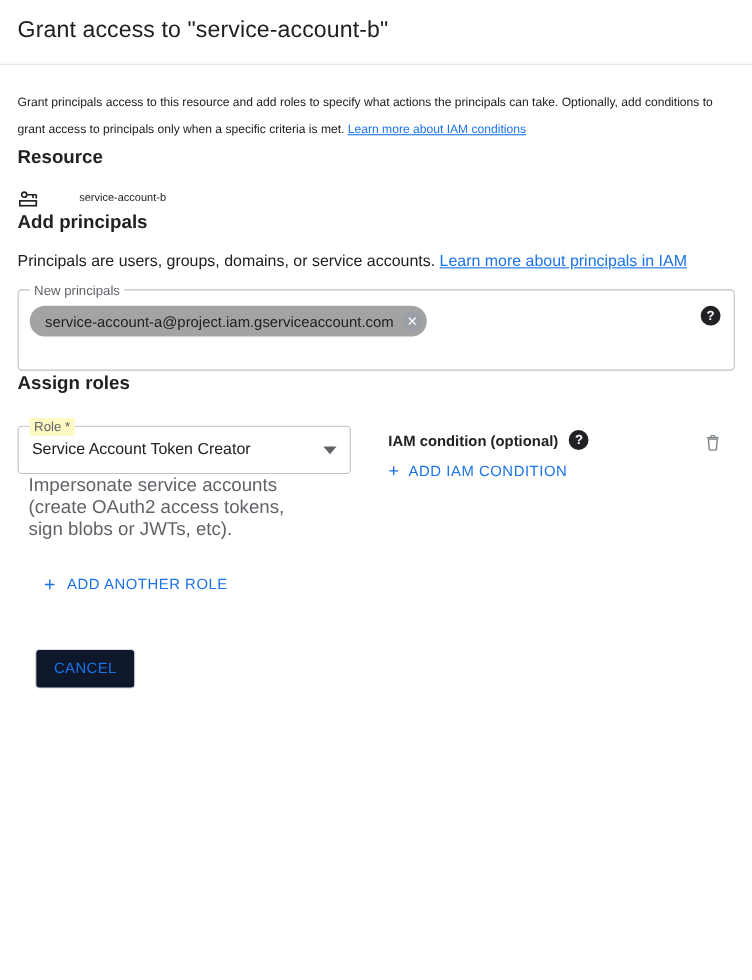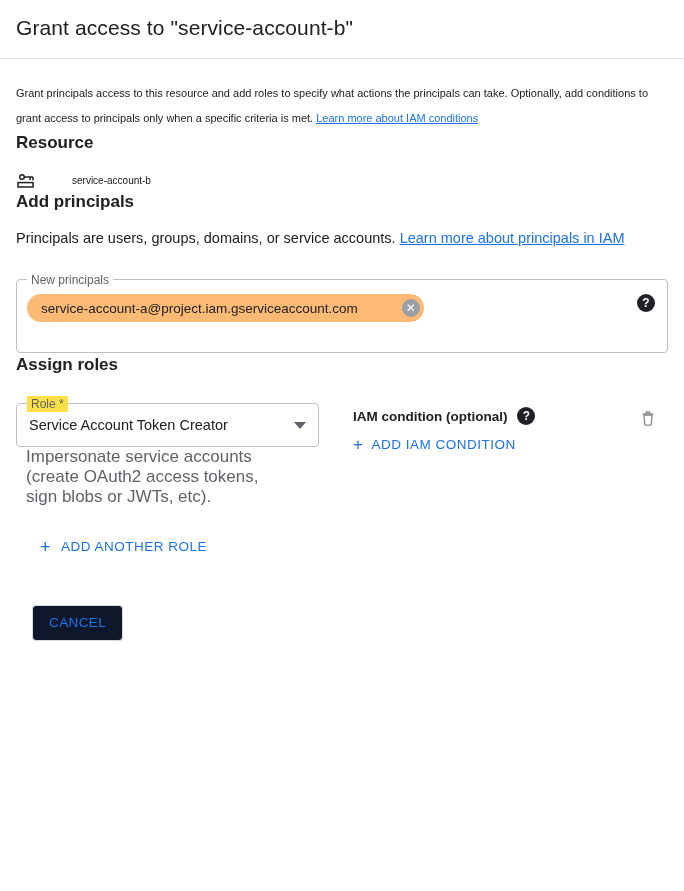--- a/index.html
+++ b/index.html
@@ -71,47 +71,46 @@
   }
   .add-principals-head { margin-top: 36px; }
   .principals-desc {
     margin-top: 12px;
     font-size: 14.5px;
     line-height: 25px;
   }
   
   .outlined {
     position: relative;
-    margin-top: 28px;
+    margin-top: 12px;
     border: 1px solid #bdc1c6;
     border-radius: 4px;
     padding: 14px 12px 30px 10px;
     min-height: 66px;
   }
   .outlined .legend {
     position: absolute;
     top: -8px;
     left: 10px;
     background: #ffffff;
     padding: 0 4px;
     font-size: 12px;
     color: #5f6368;
     line-height: 16px;
   }
   .chip {
     display: inline-flex;
     align-items: center;
-    background: #fdba74;
+    background: #a3a3a3;
     border-radius: 16px;
     height: 28px;
     padding: 0 4px 0 14px;
     font-size: 13.5px;
     color: #202124;
     max-width: 560px;
-    gap: 36px;
   }
   .chip-label { white-space: nowrap; }
   .chip-x {
     margin-left: 8px;
     width: 18px;
     height: 18px;
     border-radius: 50%;
     background: #9aa0a6;
     color: #ffffff;
     font-size: 12px;
@@ -158,21 +157,21 @@
     height: 44px;
     display: flex;
     align-items: center;
     padding: 0 12px;
     cursor: pointer;
   }
   .select-outlined .legend {
     position: absolute;
     top: -8px;
     left: 10px;
-    background: #fde047;
+    background: #fef9c3;
     padding: 0 4px;
     font-size: 12px;
     color: #5f6368;
     line-height: 16px;
   }
   .select-value {
     font-size: 14.5px;
     color: #202124;
     flex: 1 1 auto;
     white-space: nowrap;

